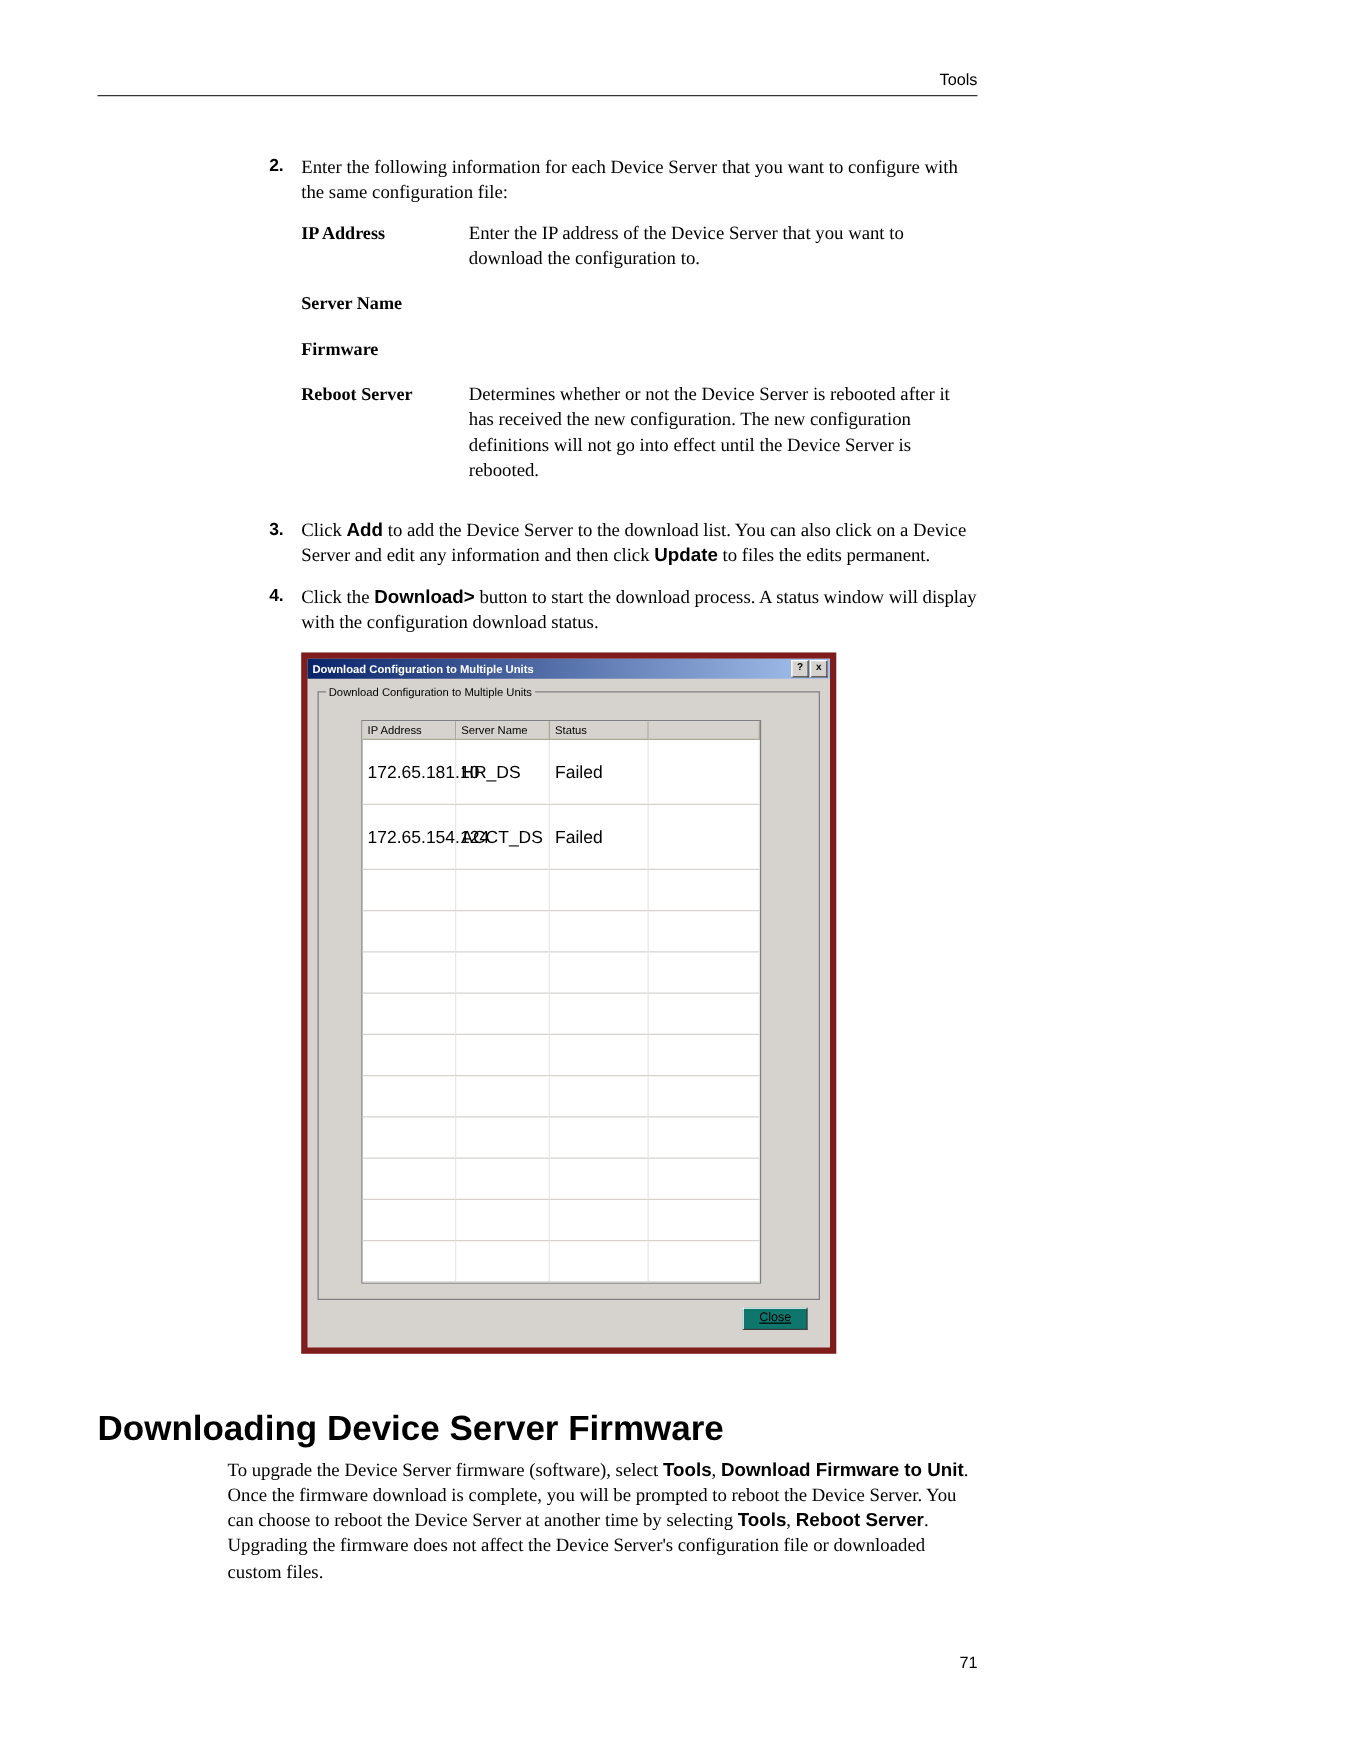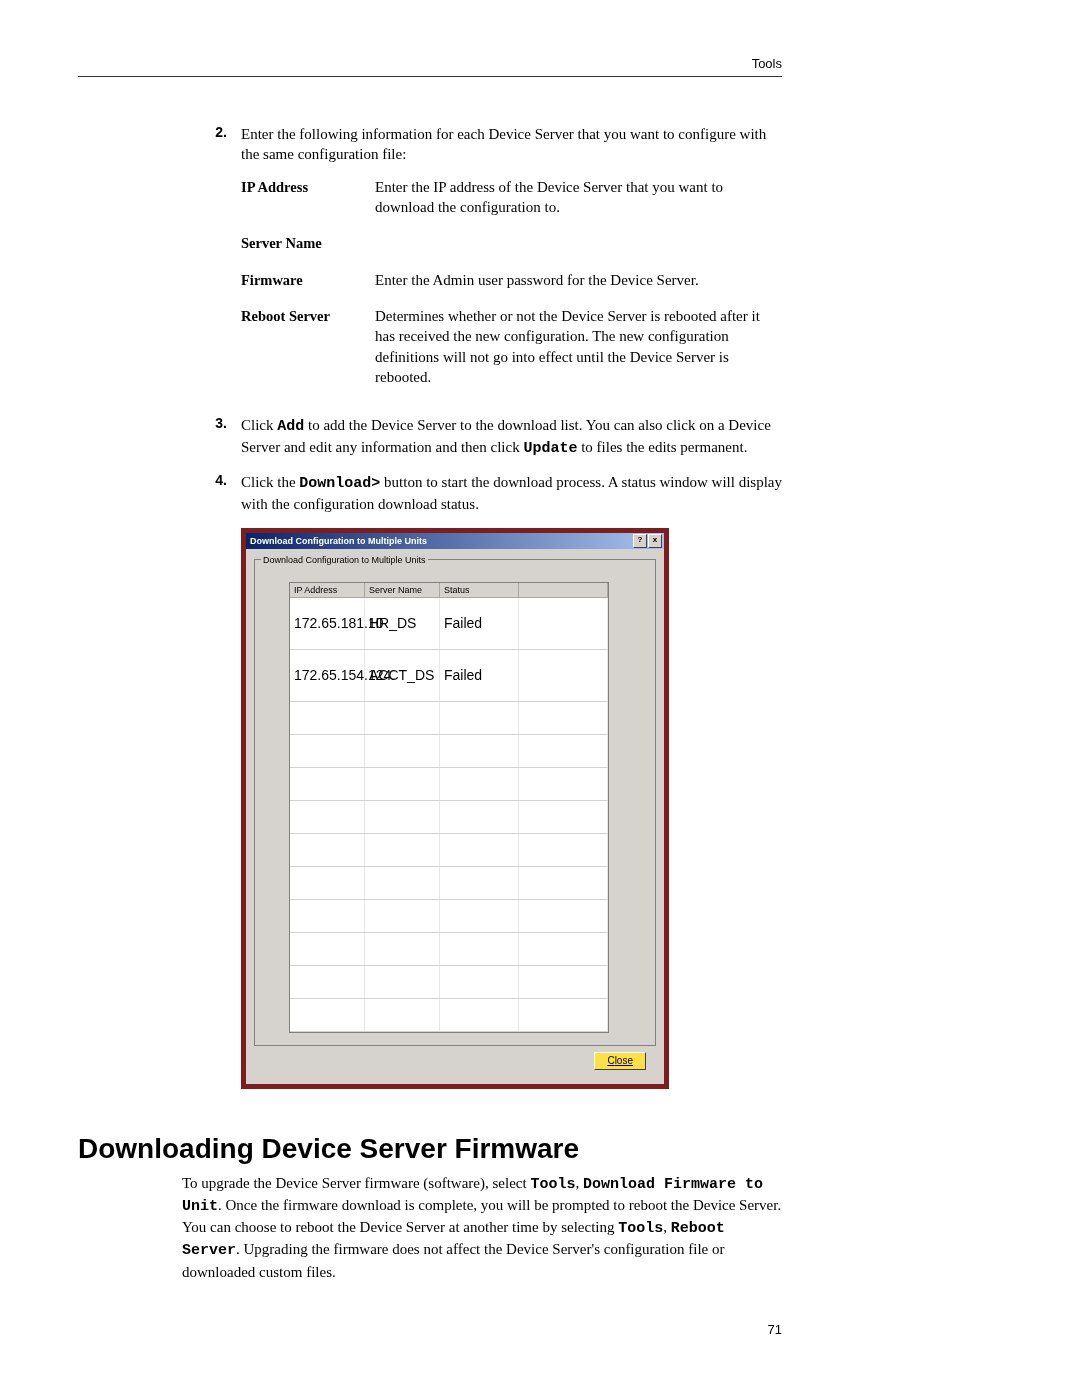--- a/index.html
+++ b/index.html
@@ -71,21 +71,21 @@
     font-size: 14.5px;
     width: 134px;
     flex: 0 0 134px;
     padding-top: 1px;
   }
   .def-desc {
     flex: 1;
     line-height: 1.35;
   }
   .bold-sans {
-    font-family: Liberation Mono, monospace;
+    font-family: Liberation Sans, sans-serif;
     font-weight: bold;
   }
   h2.section {
     font-family: Arial, Helvetica, sans-serif;
     font-weight: bold;
     font-size: 28px;
     margin: 26px 0 8px 0;
   }
   .para {
     margin-left: 104px;
@@ -175,21 +175,21 @@
   .c1 { width: 66px; flex: 0 0 66px; }
   .c2 { width: 66px; flex: 0 0 66px; }
   .c3 { width: 70px; flex: 0 0 70px; }
   .c4 { flex: 1; }
   .dlg-footer {
     display: flex;
     justify-content: flex-end;
     padding: 6px 10px 6px 0;
   }
   .btn-close {
-    background: #fde047;
+    background: #0f766e;
     border: 1px solid #fff;
     border-right-color: #404040;
     border-bottom-color: #404040;
     padding: 1px 12px;
     font-size: 10px;
   }
   .btn-close span { text-decoration: underline; }
 
   .pgnum {
     position: absolute;
@@ -216,21 +216,20 @@
           <div class="def-table">
             <div class="def-row">
               <div class="def-term">IP Address</div>
               <div class="def-desc">Enter the IP address of the Device Server that you want to download the configuration to.</div>
             </div>
             <div class="def-row">
               <div class="def-term">Server Name</div>
             </div>
             <div class="def-row">
               <div class="def-term">Firmware</div>
-              <div class="def-desc">Enter the Admin user password for the Device Server.</div>
             </div>
             <div class="def-row">
               <div class="def-term">Reboot Server</div>
               <div class="def-desc">Determines whether or not the Device Server is rebooted after it has received the new configuration. The new configuration definitions will not go into effect until the Device Server is rebooted.</div>
             </div>
           </div>
         </div>
       </li>
 
       <li>

